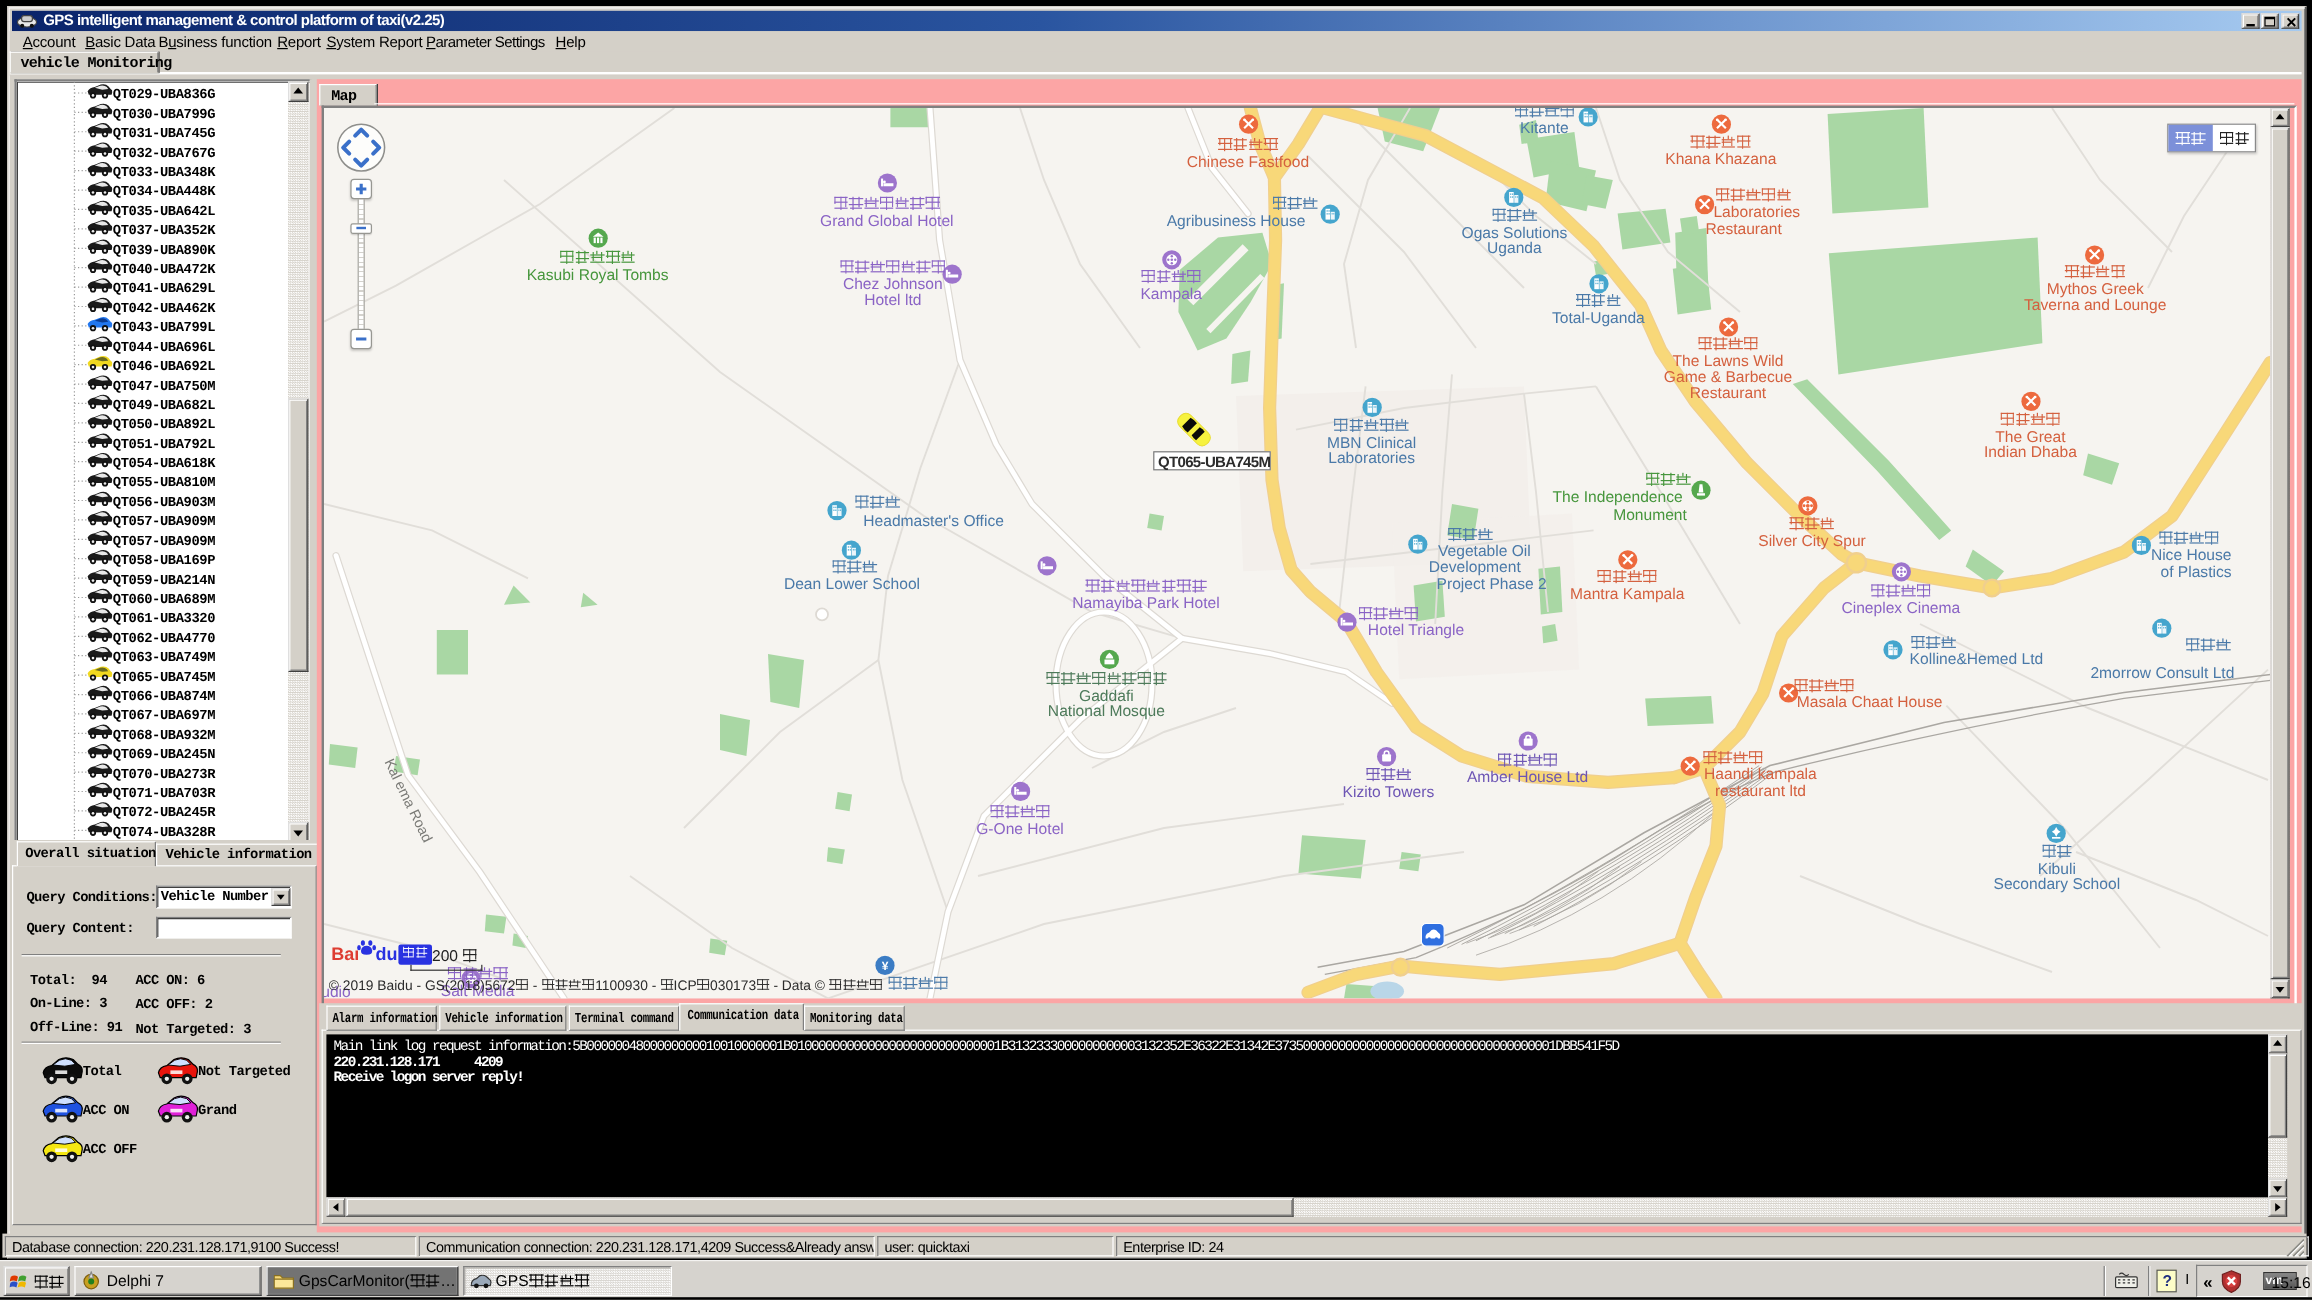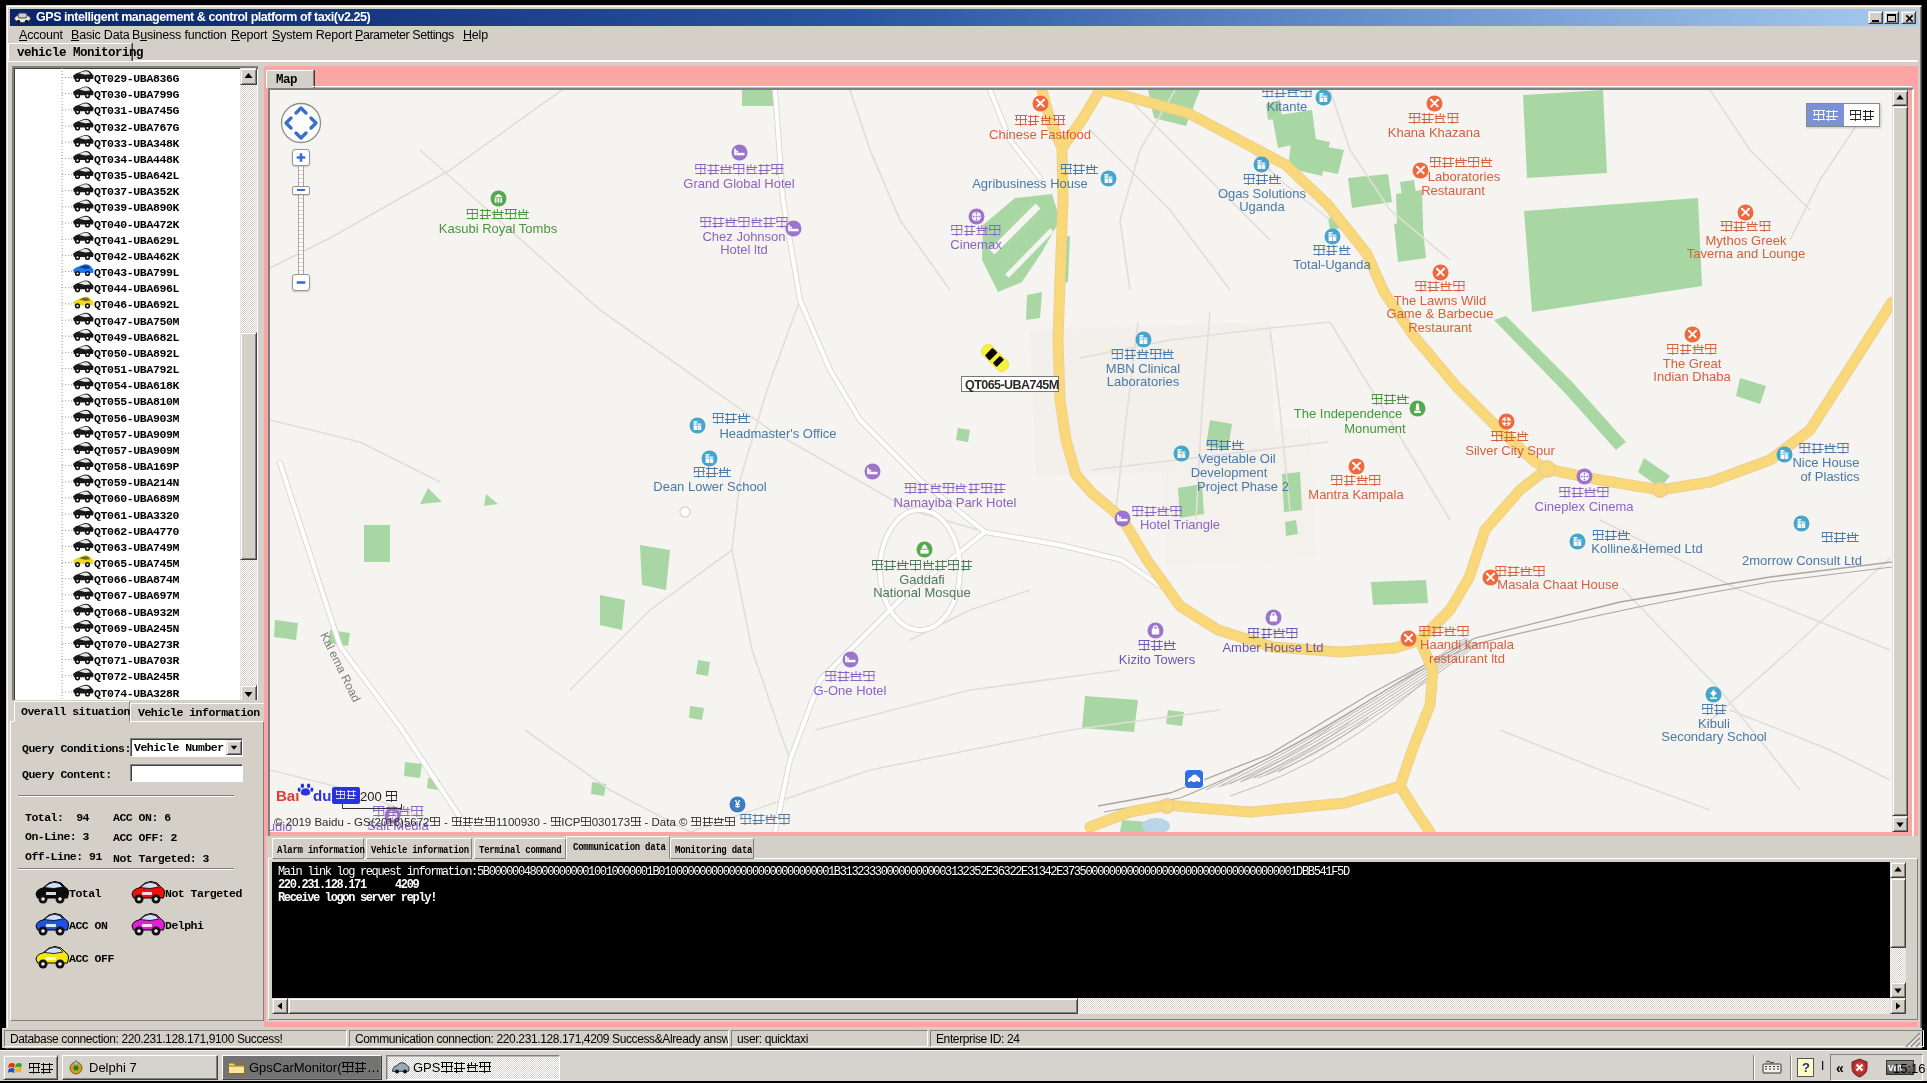--- a/index.html
+++ b/index.html
@@ -381,21 +381,21 @@
 <span class="abs lm" style="left:61px;top:219px">ACC ON</span>
 <svg class="abs" style="left:122px;top:210px" width="36" height="28" viewBox="0 0 36 28">
 <path d="M2 16 q1 -5 7 -6 l6 -5 q6 -3 12 0 l4 4 q4 2 3.5 6 l-1 5 h-30 z" fill="#e020d8" stroke="#000" stroke-width="1"></path>
 <path d="M10 9.5 l5.5 -4 q5 -2.5 10 0 l3.5 3.5 l-9 1.5 z" fill="#cfe0ff" stroke="#000" stroke-width="0.8"></path>
 <circle cx="9" cy="21" r="4.5" fill="#111"></circle>
       <circle cx="26" cy="21" r="4.5" fill="#111"></circle>
 <circle cx="9" cy="21" r="1.8" fill="#eee"></circle>
       <circle cx="26" cy="21" r="1.8" fill="#eee"></circle>
 <rect x="12" y="14" width="10" height="3" fill="#fff" opacity="0.85"></rect>
     </svg>
-<span class="abs lm" style="left:157px;top:219px">Delphi</span>
+<span class="abs lm" style="left:157px;top:219px">Grand</span>
 <svg class="abs" style="left:26px;top:243px" width="36" height="28" viewBox="0 0 36 28">
 <path d="M2 16 q1 -5 7 -6 l6 -5 q6 -3 12 0 l4 4 q4 2 3.5 6 l-1 5 h-30 z" fill="#f5e712" stroke="#000" stroke-width="1"></path>
 <path d="M10 9.5 l5.5 -4 q5 -2.5 10 0 l3.5 3.5 l-9 1.5 z" fill="#cfe0ff" stroke="#000" stroke-width="0.8"></path>
 <circle cx="9" cy="21" r="4.5" fill="#111"></circle>
       <circle cx="26" cy="21" r="4.5" fill="#111"></circle>
 <circle cx="9" cy="21" r="1.8" fill="#eee"></circle>
       <circle cx="26" cy="21" r="1.8" fill="#eee"></circle>
 <rect x="12" y="14" width="10" height="3" fill="#fff" opacity="0.85"></rect>
     </svg>
 <span class="abs lm" style="left:61px;top:252px">ACC OFF</span>
@@ -590,21 +590,21 @@
           <circle cx="8.5" cy="8.5" r="8" fill="#9d74cc"></circle>
           <circle cx="8.5" cy="8.5" r="4.6" fill="#fff"></circle>
           <circle cx="8.5" cy="8.5" r="1.1" fill="#9d74cc"></circle>
           <circle cx="8.5" cy="5.6" r="1" fill="#9d74cc"></circle>
           <circle cx="8.5" cy="11.4" r="1" fill="#9d74cc"></circle>
           <circle cx="5.6" cy="8.5" r="1" fill="#9d74cc"></circle>
           <circle cx="11.4" cy="8.5" r="1" fill="#9d74cc"></circle>
         </svg>
 <div class="poi" style="left:706px;top:134px;color:#8a63c5">
           <div><i class="cj"></i><i class="cj b"></i><i class="cj c"></i><i class="cj"></i></div>
-          <div>Cinemax</div>
+          <div>Kampala</div>
         </div>
 <svg class="abs" style="left:830px;top:80px" width="17" height="17" viewBox="0 0 17 17">
           <circle cx="8.5" cy="8.5" r="8" fill="#45a5cd"></circle>
           <rect x="4.6" y="4" width="3.8" height="9" fill="#fff"></rect>
           <rect x="8.9" y="6.5" width="3.4" height="6.5" fill="#fff" opacity="0.9"></rect>
           <rect x="5.5" y="5.2" width="0.9" height="1.2" fill="#45a5cd"></rect>
           <rect x="7.1" y="5.2" width="0.9" height="1.2" fill="#45a5cd"></rect>
           <rect x="5.5" y="7.6" width="0.9" height="1.2" fill="#45a5cd"></rect>
           <rect x="7.1" y="7.6" width="0.9" height="1.2" fill="#45a5cd"></rect>
           <rect x="9.7" y="7.6" width="0.8" height="1.1" fill="#45a5cd"></rect>

